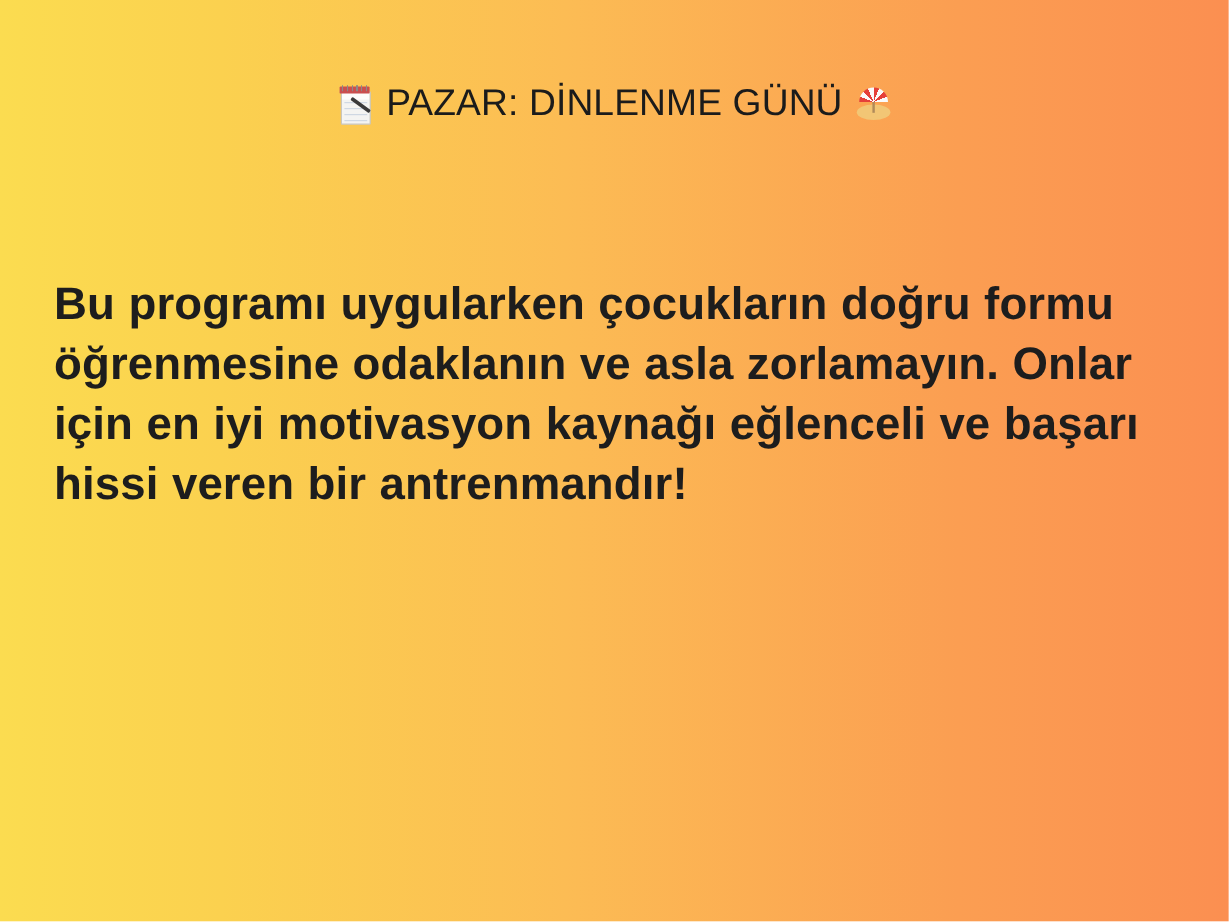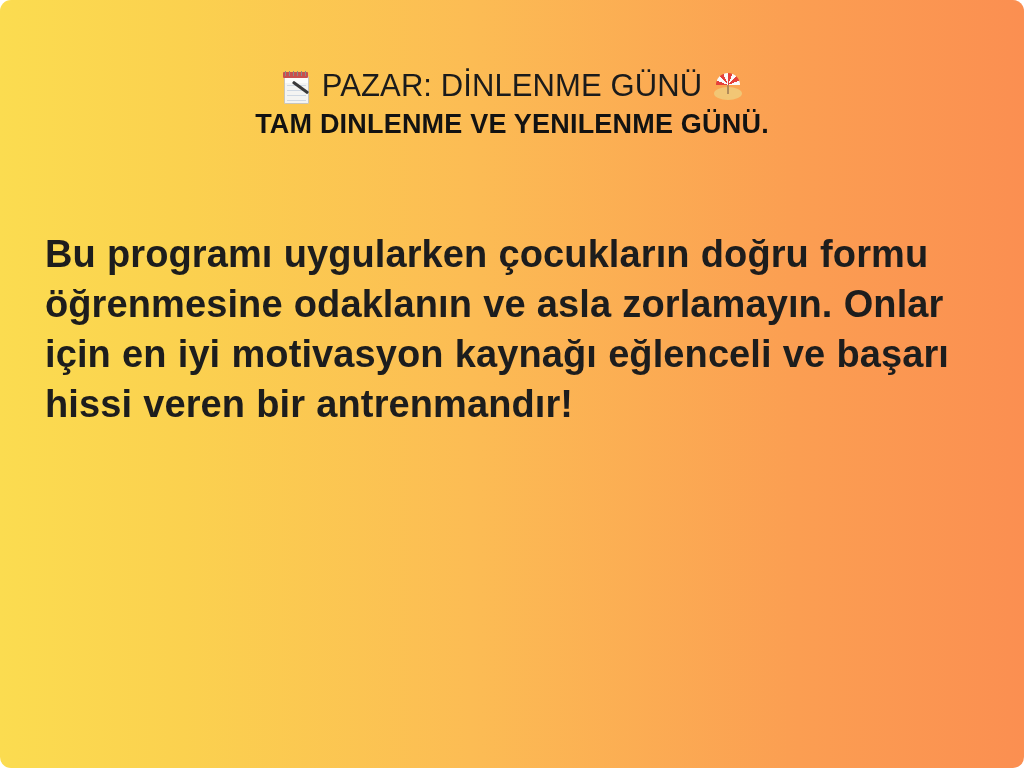--- a/index.html
+++ b/index.html
@@ -13,21 +13,20 @@
     overflow: hidden;
     font-family: "Liberation Sans", "DejaVu Sans", sans-serif;
   }
 
   #slide {
     position: relative;
     width: 1024px;
     height: 768px;
     box-sizing: border-box;
     background: linear-gradient(to right, #FBDC50 0%, #FBD14F 18%, #FCBC54 46%, #FB9E52 78%, #FB8F51 100%);
-    border-radius: 11px;
   }
 
   
   #heading-block {
     position: absolute;
     top: 66px;
     left: 0;
     width: 1024px;
     text-align: center;
   }
@@ -190,21 +189,20 @@
       </span>
       <span>PAZAR: DİNLENME GÜNÜ</span>
       <span class="emoji-art beach" aria-hidden="true">
         <span class="water"></span>
         <span class="sand"></span>
         <span class="pole"></span>
         <span class="canopy"></span>
       </span>
     </div>
 
-    <div id="title-line-2">TAM DINLENME VE YENILENME GÜNÜ.</div>
 
   </div>
 
   <div id="body-block">
     <p id="body-paragraph">Bu programı uygularken çocukların doğru formu öğrenmesine odaklanın ve asla zorlamayın. Onlar için en iyi motivasyon kaynağı eğlenceli ve başarı hissi veren bir antrenmandır!</p>
   </div>
 
 </div>
 
 </body></html>

